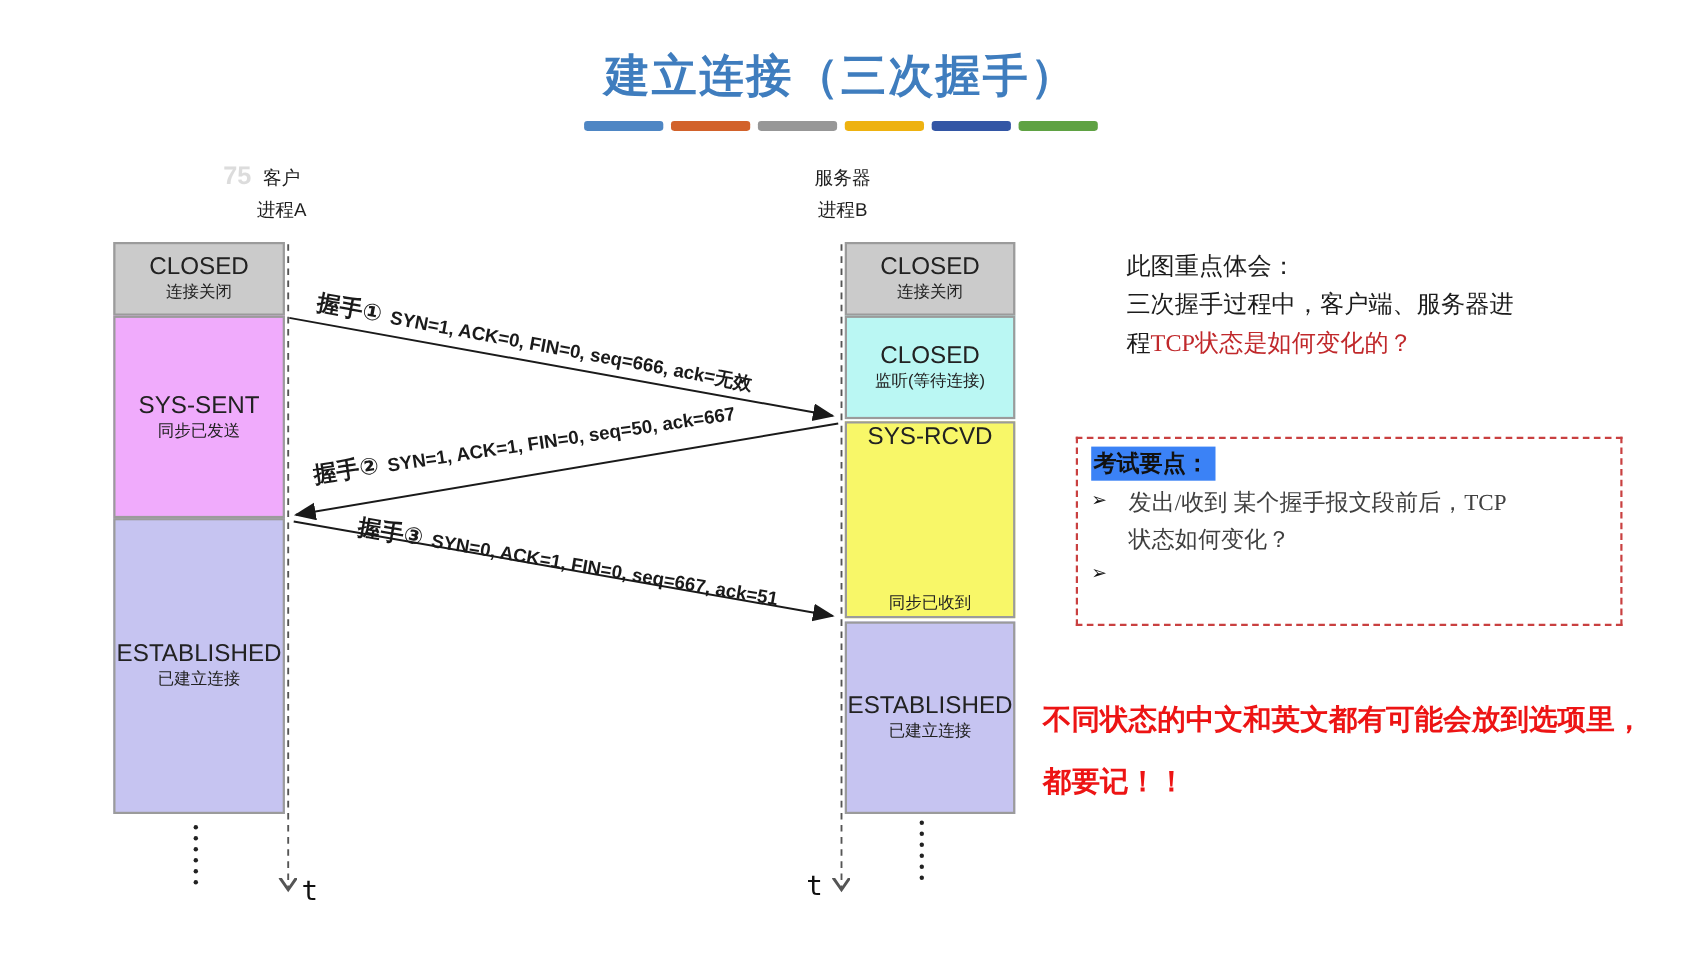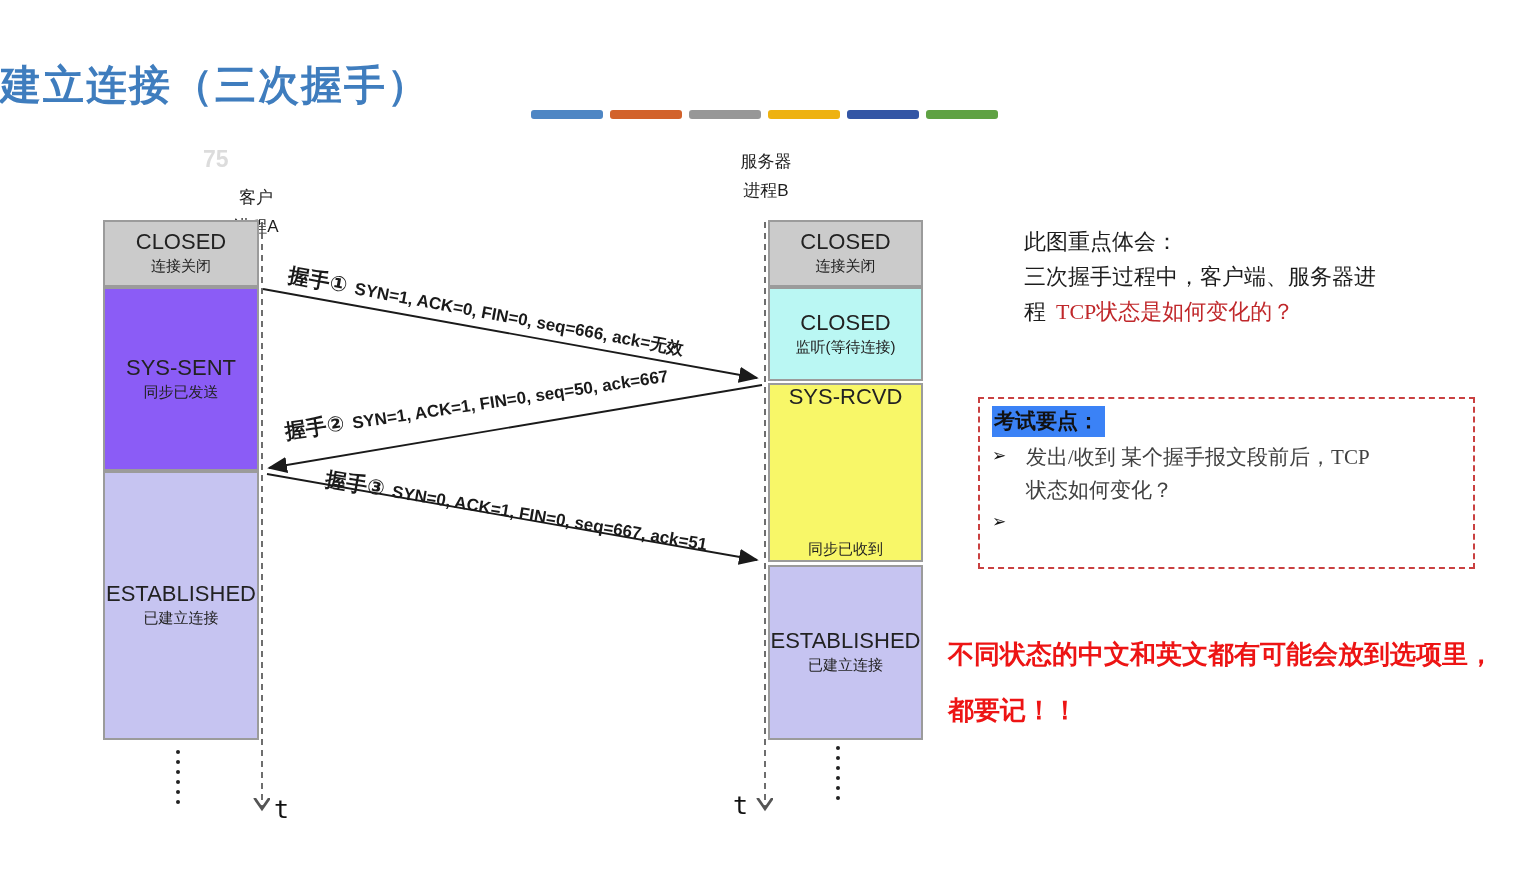--- a/index.html
+++ b/index.html
@@ -1,28 +1,28 @@
 <!DOCTYPE html>
 <html><head>
 <meta charset="utf-8">
 <style>
   html,body{margin:0;padding:0;background:#ffffff;}
   .page{position:relative;width:1529px;height:872px;background:#fff;overflow:hidden;
         font-family:"Liberation Sans","DejaVu Sans",sans-serif;color:#222;}
 
-  .title{position:absolute;top:58px;left:0;width:100%;
+  .title{position:absolute;top:42px;left:0;width:100%;text-align:center;
          font-family:"DejaVu Serif","Liberation Serif",serif;
          font-size:41px;font-weight:bold;letter-spacing:2px;}
 
   .bars{position:absolute;top:110px;left:531px;display:flex;gap:7px;}
   .bar{width:72px;height:9px;border-radius:3px;}
 
   .col-header{position:absolute;width:140px;text-align:center;
               font-size:17px;line-height:29px;color:#1e1e1e;}
-  .col-header.client{left:186px;top:147px;margin-top:36px;}
+  .col-header.client{left:186px;top:147px;}
   .col-header.server{left:696px;top:147px;}
 
   .watermark{position:absolute;left:203px;top:146px;font-size:23px;
              color:rgba(185,185,185,0.5);font-weight:bold;}
 
   .state{position:absolute;box-sizing:border-box;border:2px solid #9b9b9b;
          display:flex;flex-direction:column;align-items:center;justify-content:center;
          text-align:center;}
   .state .en{font-size:22px;line-height:24px;color:#222;}
   .state .zh{font-size:15px;line-height:23px;color:#222;}
@@ -52,21 +52,21 @@
   .dot{width:4px;height:4px;border-radius:50%;background:#222;}
 
   .t-label{position:absolute;font-family:"DejaVu Sans Mono","Liberation Mono",monospace;
            font-size:25px;color:#111;}
   .t-client{left:274px;top:795px;}
   .t-server{left:733px;top:791px;}
 
   .emphasis{position:absolute;left:1024px;top:224px;width:480px;
             font-family:"Liberation Serif","DejaVu Serif",serif;
             font-size:22px;line-height:35px;color:#1c1c1c;}
-  .emphasis .red{font-weight:normal;margin-left:10px;}
+  .emphasis .red{font-weight:normal;}
 
   .exam-box{position:absolute;left:978px;top:397px;width:497px;height:172px;
             box-sizing:border-box;border:2px dashed #c94040;padding:7px 12px;}
   .exam-heading{display:inline-block;font-size:21px;font-weight:bold;color:#111;
                 padding:1px 6px 2px 2px;}
   .exam-bullets{margin-top:4px;}
   .bullet-row{display:flex;align-items:flex-start;}
   .bullet-marker{width:34px;font-size:17px;color:#111;padding-top:4px;flex:0 0 34px;}
   .bullet-text{font-family:"Liberation Serif","DejaVu Serif",serif;
                font-size:21px;line-height:33px;color:#404040;white-space:pre-wrap;}
@@ -98,21 +98,21 @@
   </div>
   <div class="col-header server">
     <div>服务器</div>
     <div>进程B</div>
   </div>
 
   <div class="state st-client st-c-closed" style="background-color: rgb(203, 203, 203);">
     <div class="en">CLOSED</div>
     <div class="zh">连接关闭</div>
   </div>
-  <div class="state st-client st-c-syssent" style="background-color: #8b5cf6;">
+  <div class="state st-client st-c-syssent" style="background-color: #f0abfc;">
     <div class="en">SYS-SENT</div>
     <div class="zh">同步已发送</div>
   </div>
   <div class="state st-client st-c-est" style="background-color: rgb(198, 196, 241);">
     <div class="en">ESTABLISHED</div>
     <div class="zh">已建立连接</div>
   </div>
 
   <div class="state st-server st-s-closed" style="background-color: rgb(203, 203, 203);">
     <div class="en">CLOSED</div>

